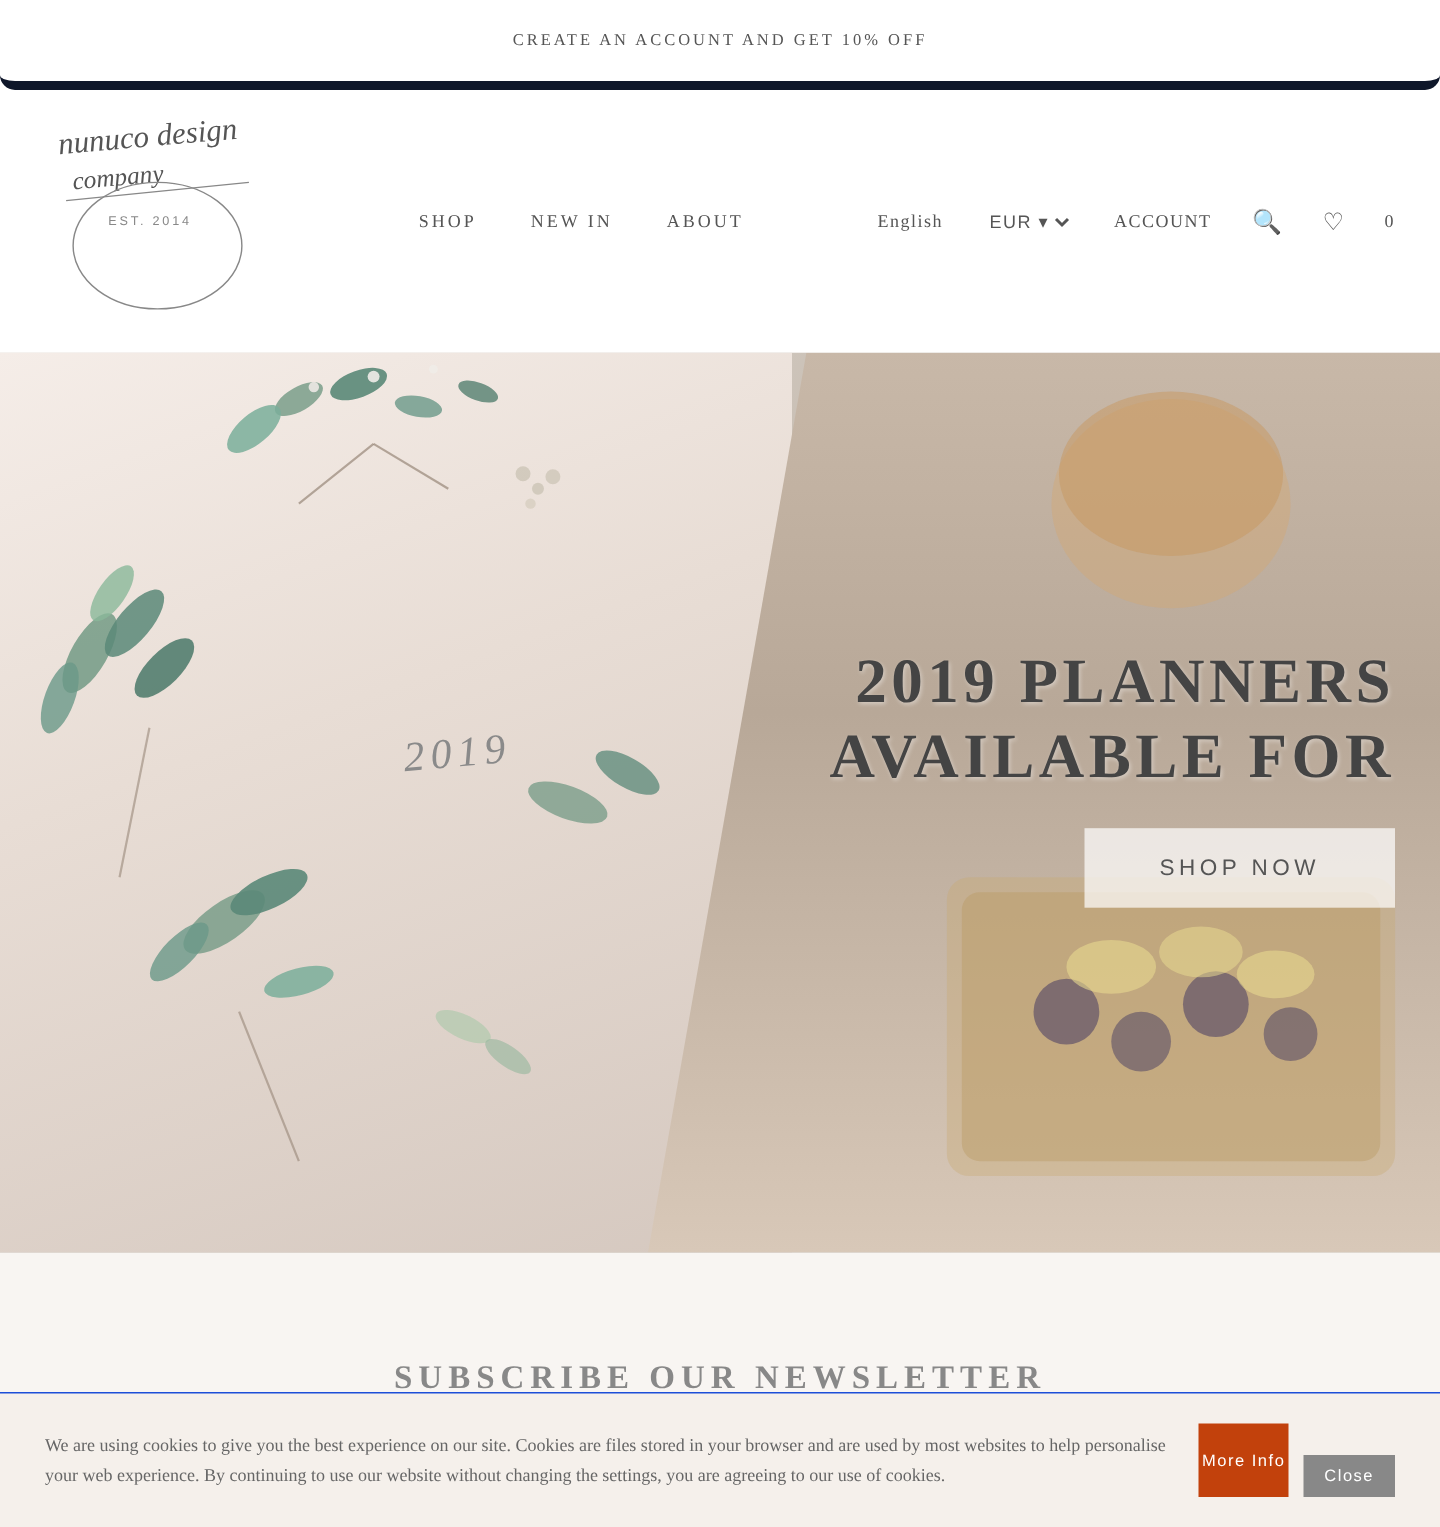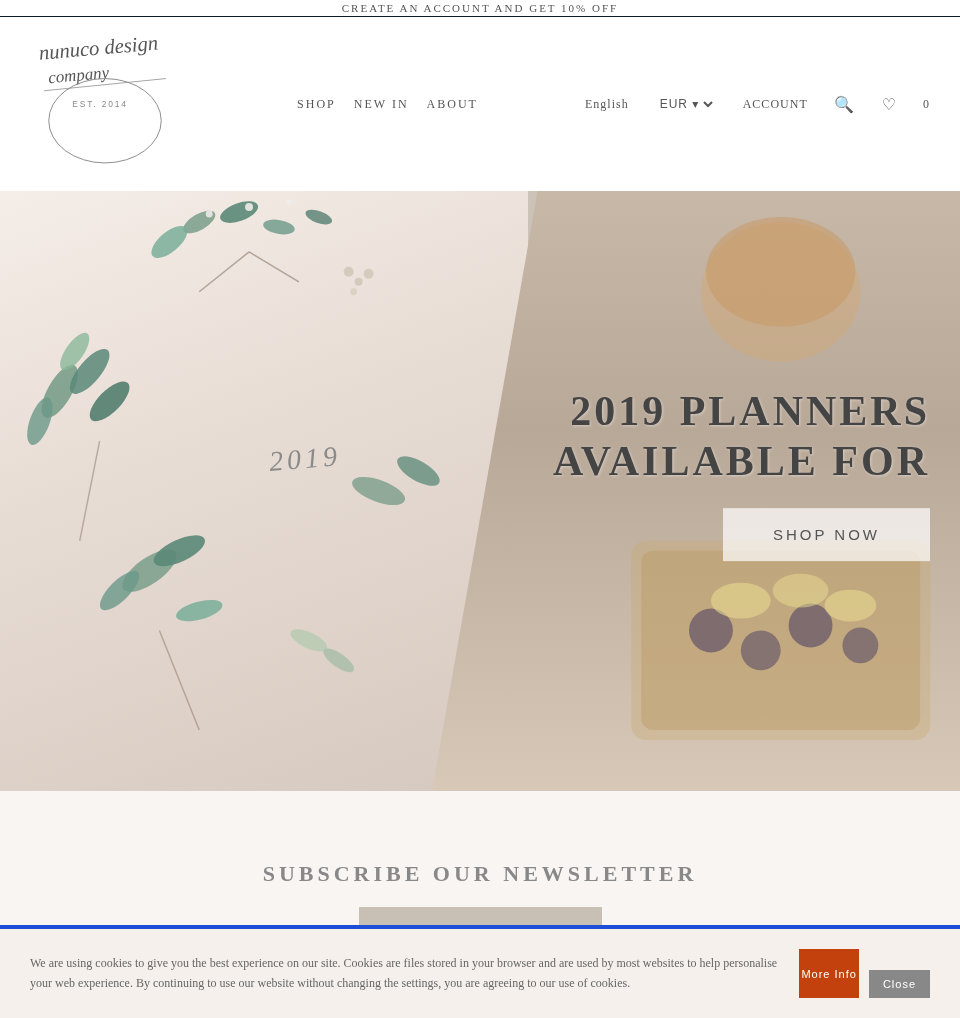--- a/index.html
+++ b/index.html
@@ -2,25 +2,26 @@
 <html><head>
   <meta charset="utf-8">
   <style>
     * { margin: 0; padding: 0; box-sizing: border-box; }
     body { font-family: 'Georgia', serif; background: #fff; width: 960px; overflow-x: hidden; }
 
     
     .top-banner {
       background: #fff;
       text-align: center;
-      padding: 2px;
+      padding: 21px;
       font-size: 11px;
       letter-spacing: 2px;
       color: #555;
-      border-bottom: 1px solid #0f172a;
+      border-bottom: 6px solid #0f172a;
+      border-radius: 10px;
     }
 
     
     .header {
       display: flex;
       align-items: center;
       justify-content: space-between;
       padding: 10px 30px;
       background: rgba(255,255,255,0.92);
       position: relative;
@@ -28,21 +29,21 @@
     }
     .logo-area {
       width: 160px;
     }
     .logo-svg-container {
       width: 150px;
       height: 150px;
     }
     .nav-center {
       display: flex;
-      gap: 18px;
+      gap: 36px;
       align-items: center;
       justify-content: center;
     }
     .nav-item {
       font-size: 12px;
       letter-spacing: 2px;
       color: #555;
       text-decoration: none;
       cursor: pointer;
       text-transform: uppercase;
@@ -195,21 +196,21 @@
     .cookie-banner {
       position: fixed;
       bottom: 0;
       left: 0;
       width: 960px;
       background: #f5f0eb;
       padding: 20px 30px;
       display: flex;
       align-items: center;
       justify-content: space-between;
-      border-top: 4px solid #1d4ed8;
+      border-top: 1px solid #1d4ed8;
       z-index: 100;
     }
     .cookie-text {
       font-size: 12px;
       color: #666;
       line-height: 1.6;
       flex: 1;
       margin-right: 20px;
     }
     .cookie-buttons {

